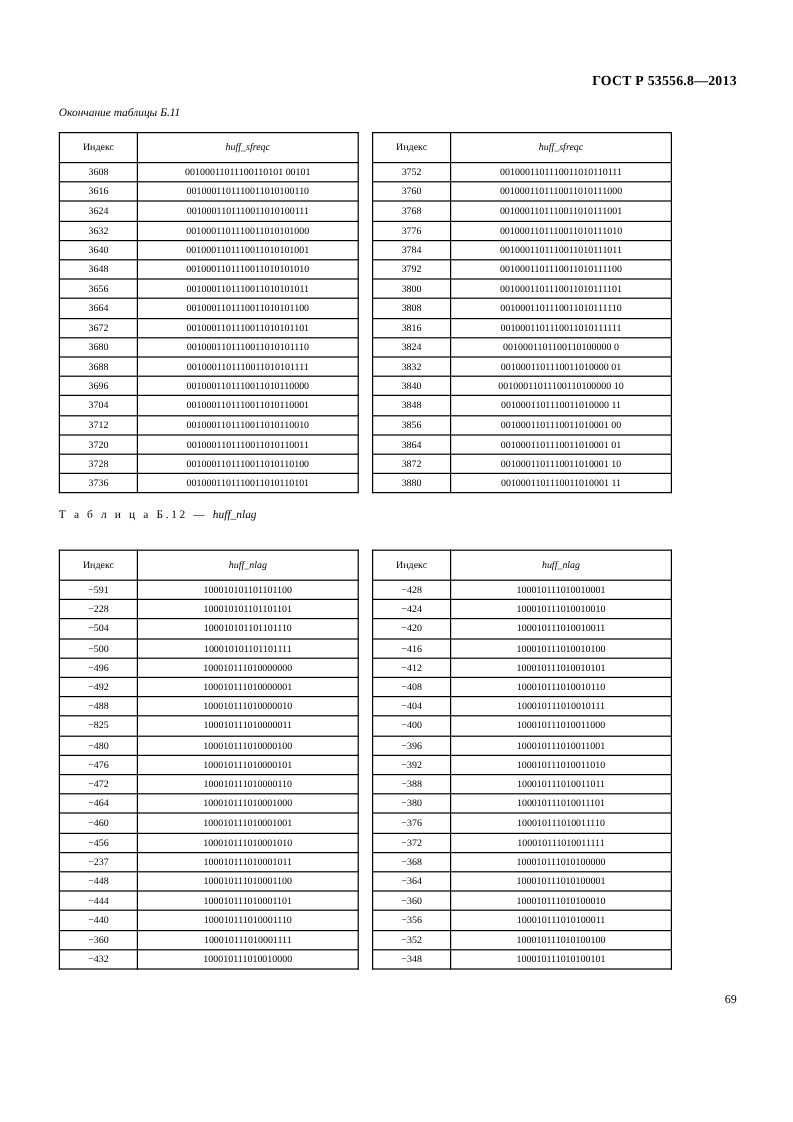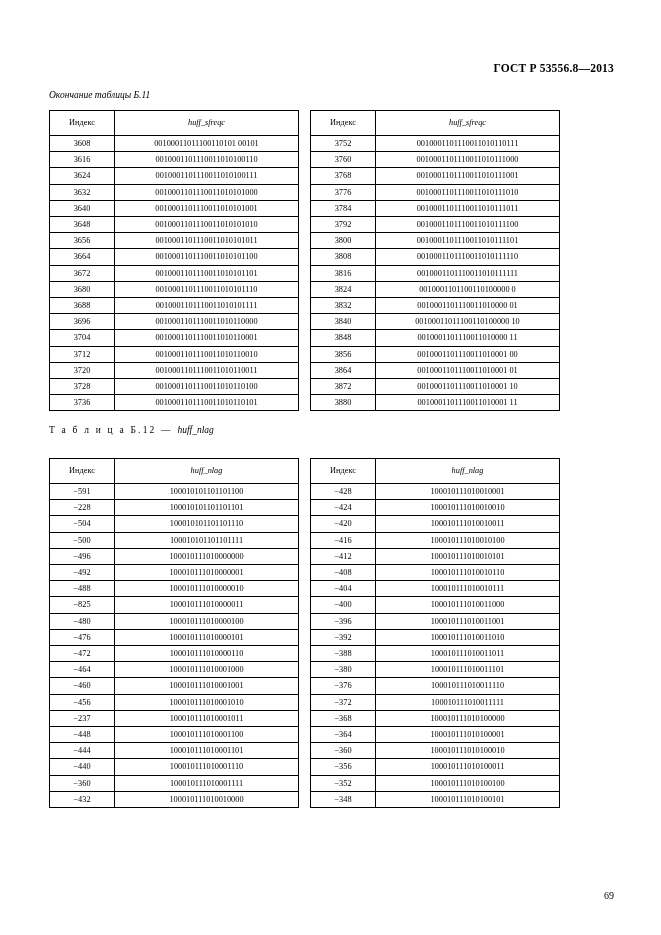--- a/index.html
+++ b/index.html
@@ -79,21 +79,21 @@
   .col-gap { width: 12px; border: none !important; }
   .gapcell {
     border: none !important;
     background: #ffffff;
   }
   .t-b11 { left: 49px; top: 110px; }
   .t-b12 { left: 49px; top: 458px; }
   .page-number {
     position: absolute;
     right: 47px;
-    top: 890px;
+    top: 828px;
     font-size: 10px;
   }
 </style>
 </head>
 <body>
 
 <div class="page">
 
   <div class="doc-header">ГОСТ Р 53556.8—2013</div>
 

